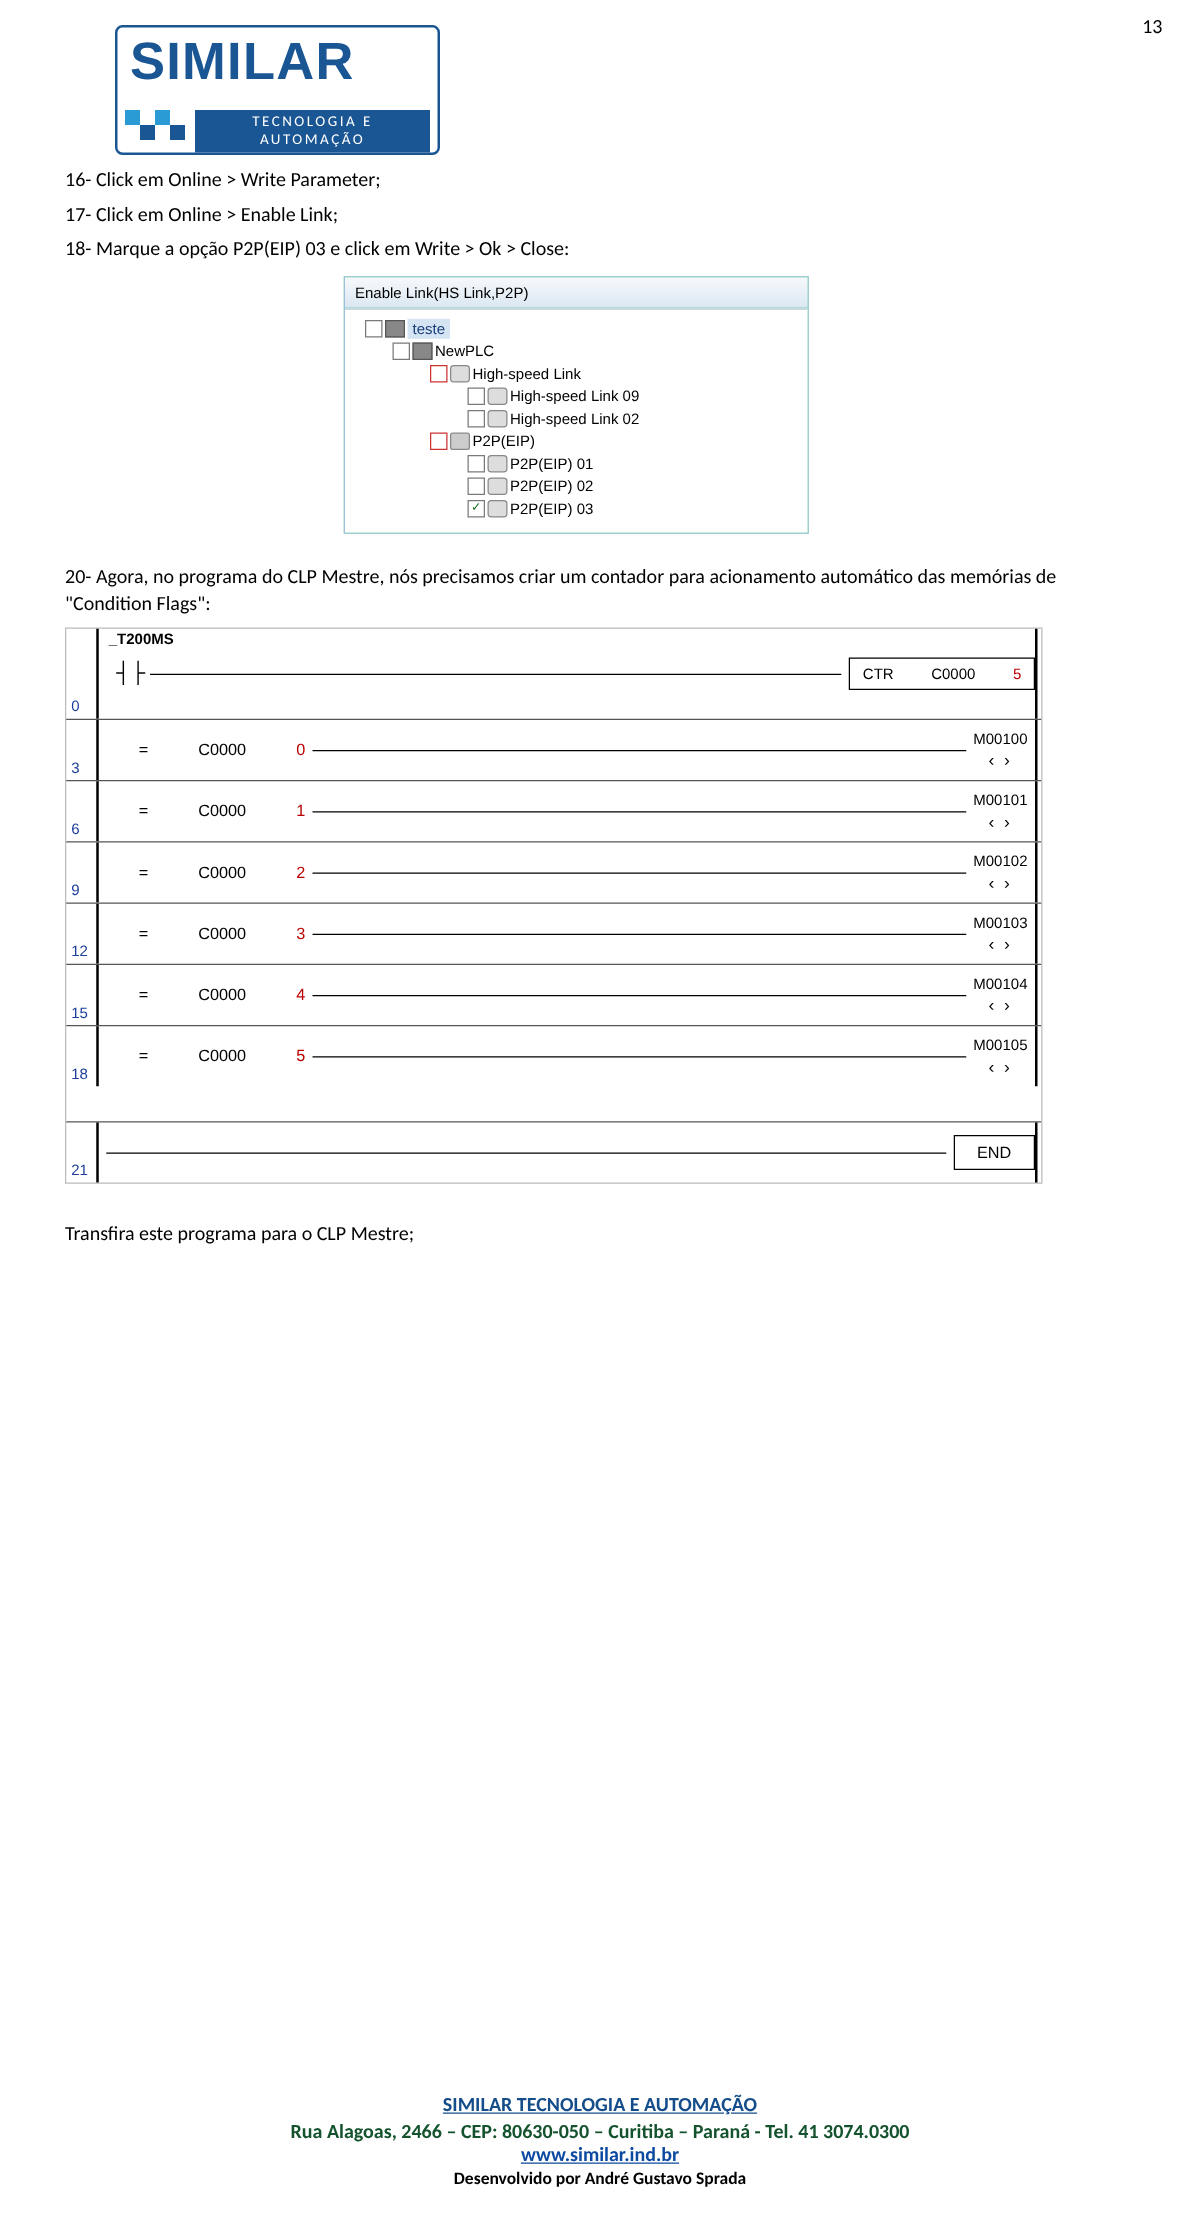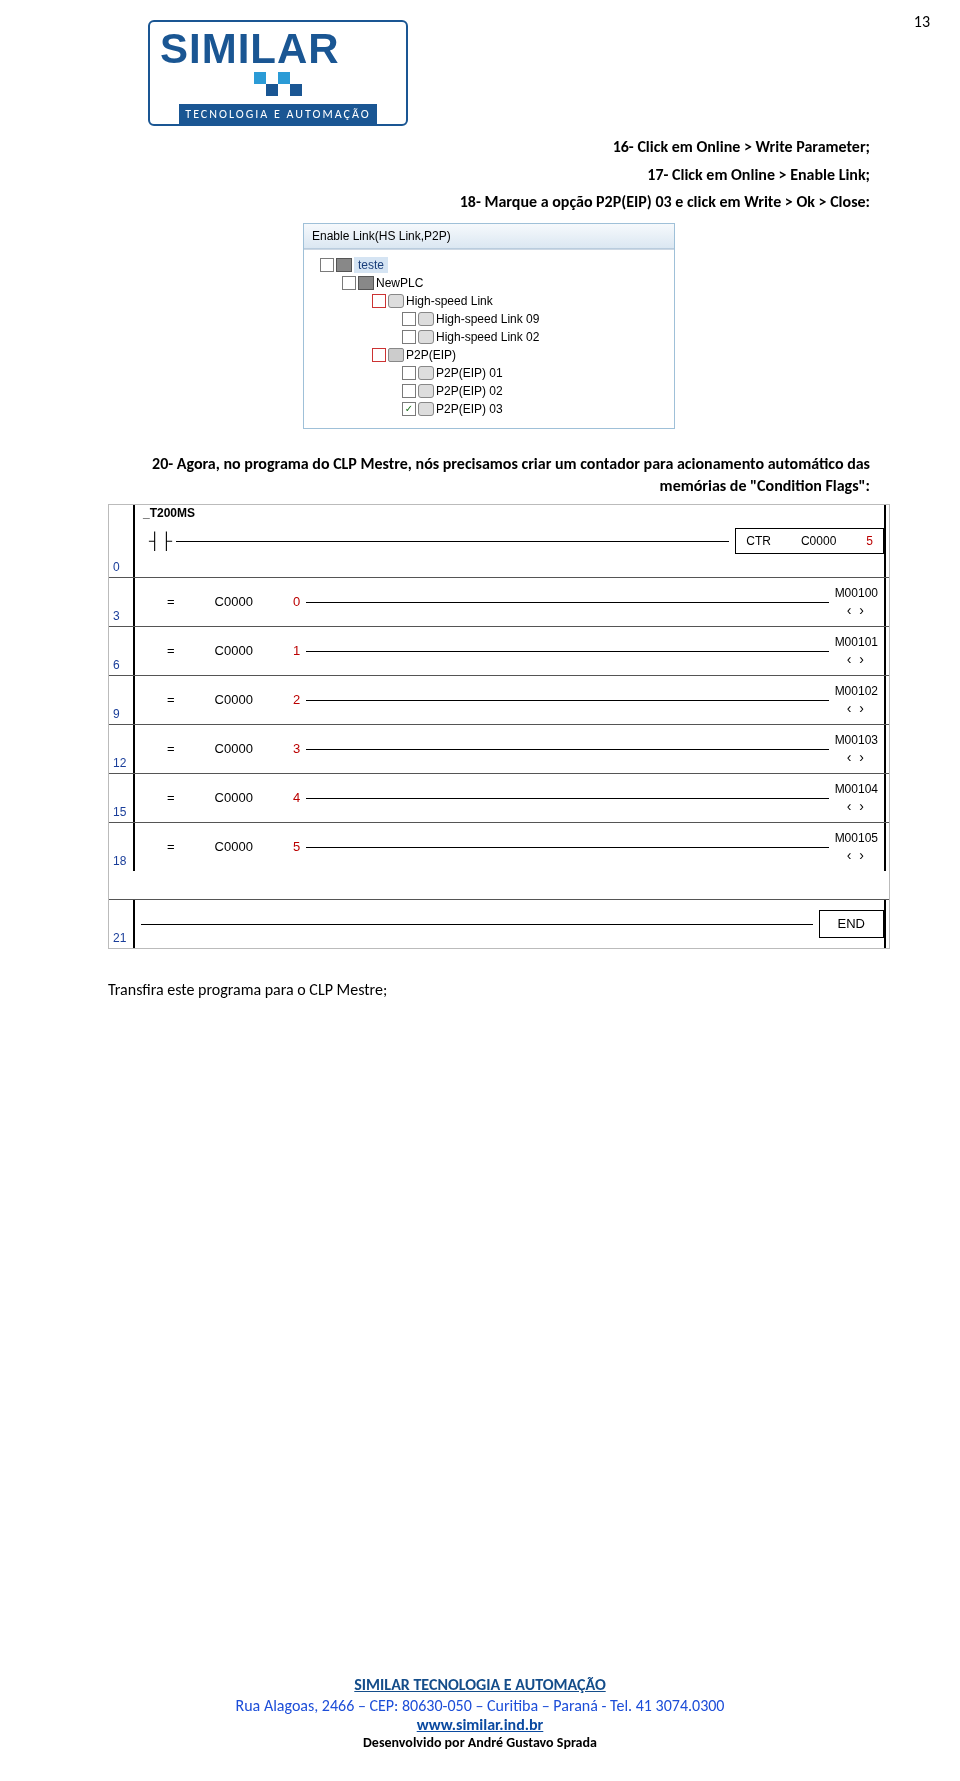--- a/index.html
+++ b/index.html
@@ -7,21 +7,21 @@
     padding: 0;
     font-family: Calibri, Arial, sans-serif;
     background: #fff;
     color: #000;
     width: 960px;
   }
   .page {
     position: relative;
     width: 960px;
     min-height: 1781px;
-    padding: 20px 90px 40px 108px;
+    padding: 20px 90px 40px 52px;
     box-sizing: border-box;
   }
   .page-number {
     position: absolute;
     top: 12px;
     right: 30px;
     font-size: 16px;
   }
   .header-logo {
     margin: 0 0 10px 40px;
@@ -37,24 +37,23 @@
     font-family: Impact, Arial, sans-serif;
     font-weight: 700;
     font-size: 42px;
     letter-spacing: 1px;
     color: #1a5693;
     line-height: 1;
     padding: 2px 4px;
   }
   .logo-sub-wrap {
     display: flex;
-    align-items: center;
+    align-items: flex-start;
     gap: 8px;
-    margin-top: 0;
-    flex-direction: column;
+    margin-top: 16px;
   }
   .logo-sub-bar {
     flex: 1;
     background: #1a5693;
     color: #fff;
     font-size: 12px;
     letter-spacing: 2px;
     padding: 3px 6px;
     text-align: center;
   }
@@ -63,21 +62,21 @@
     grid-template-columns: repeat(4, 12px);
     grid-template-rows: repeat(2, 12px);
     margin-top: 0;
   }
   .chk { width: 12px; height: 12px; }
   .c-blue { background: #2b9bd6; }
   .c-dk   { background: #1a5693; }
   .c-wt   { background: #fff; }
 
   .content { font-size: 16px; line-height: 1.35; }
-  .step { margin-bottom: 6px; font-weight: 700; text-align: right; }
+  .step { margin-bottom: 6px; font-weight: 400; }
 
   .screenshot {
     width: 370px;
     margin: 10px auto 24px auto;
     border: 1px solid #9fc0d8;
     background: #86efac;
     font-family: Tahoma, Arial, sans-serif;
     font-size: 12px;
     color: #000;
   }
@@ -227,21 +226,21 @@
     width: 100%;
     text-align: center;
     font-size: 16px;
   }
   .footer .f1 {
     font-weight: 700;
     color: #144d8a;
     text-decoration: underline;
     margin-bottom: 2px;
   }
-  .footer .f2 { font-weight: 400; color: #1d4ed8; }
+  .footer .f2 { font-weight: 700; color: #14532d; }
   .footer .f3 a { color: #0b4aa0; text-decoration: underline; font-weight: 700; }
   .footer .f4 { font-weight: 700; font-size: 14px; }
   .para { margin: 20px 0 10px 0; }
 </style>
 </head>
 <body>
 
 <div class="page">
   <div class="page-number">13</div>
 

